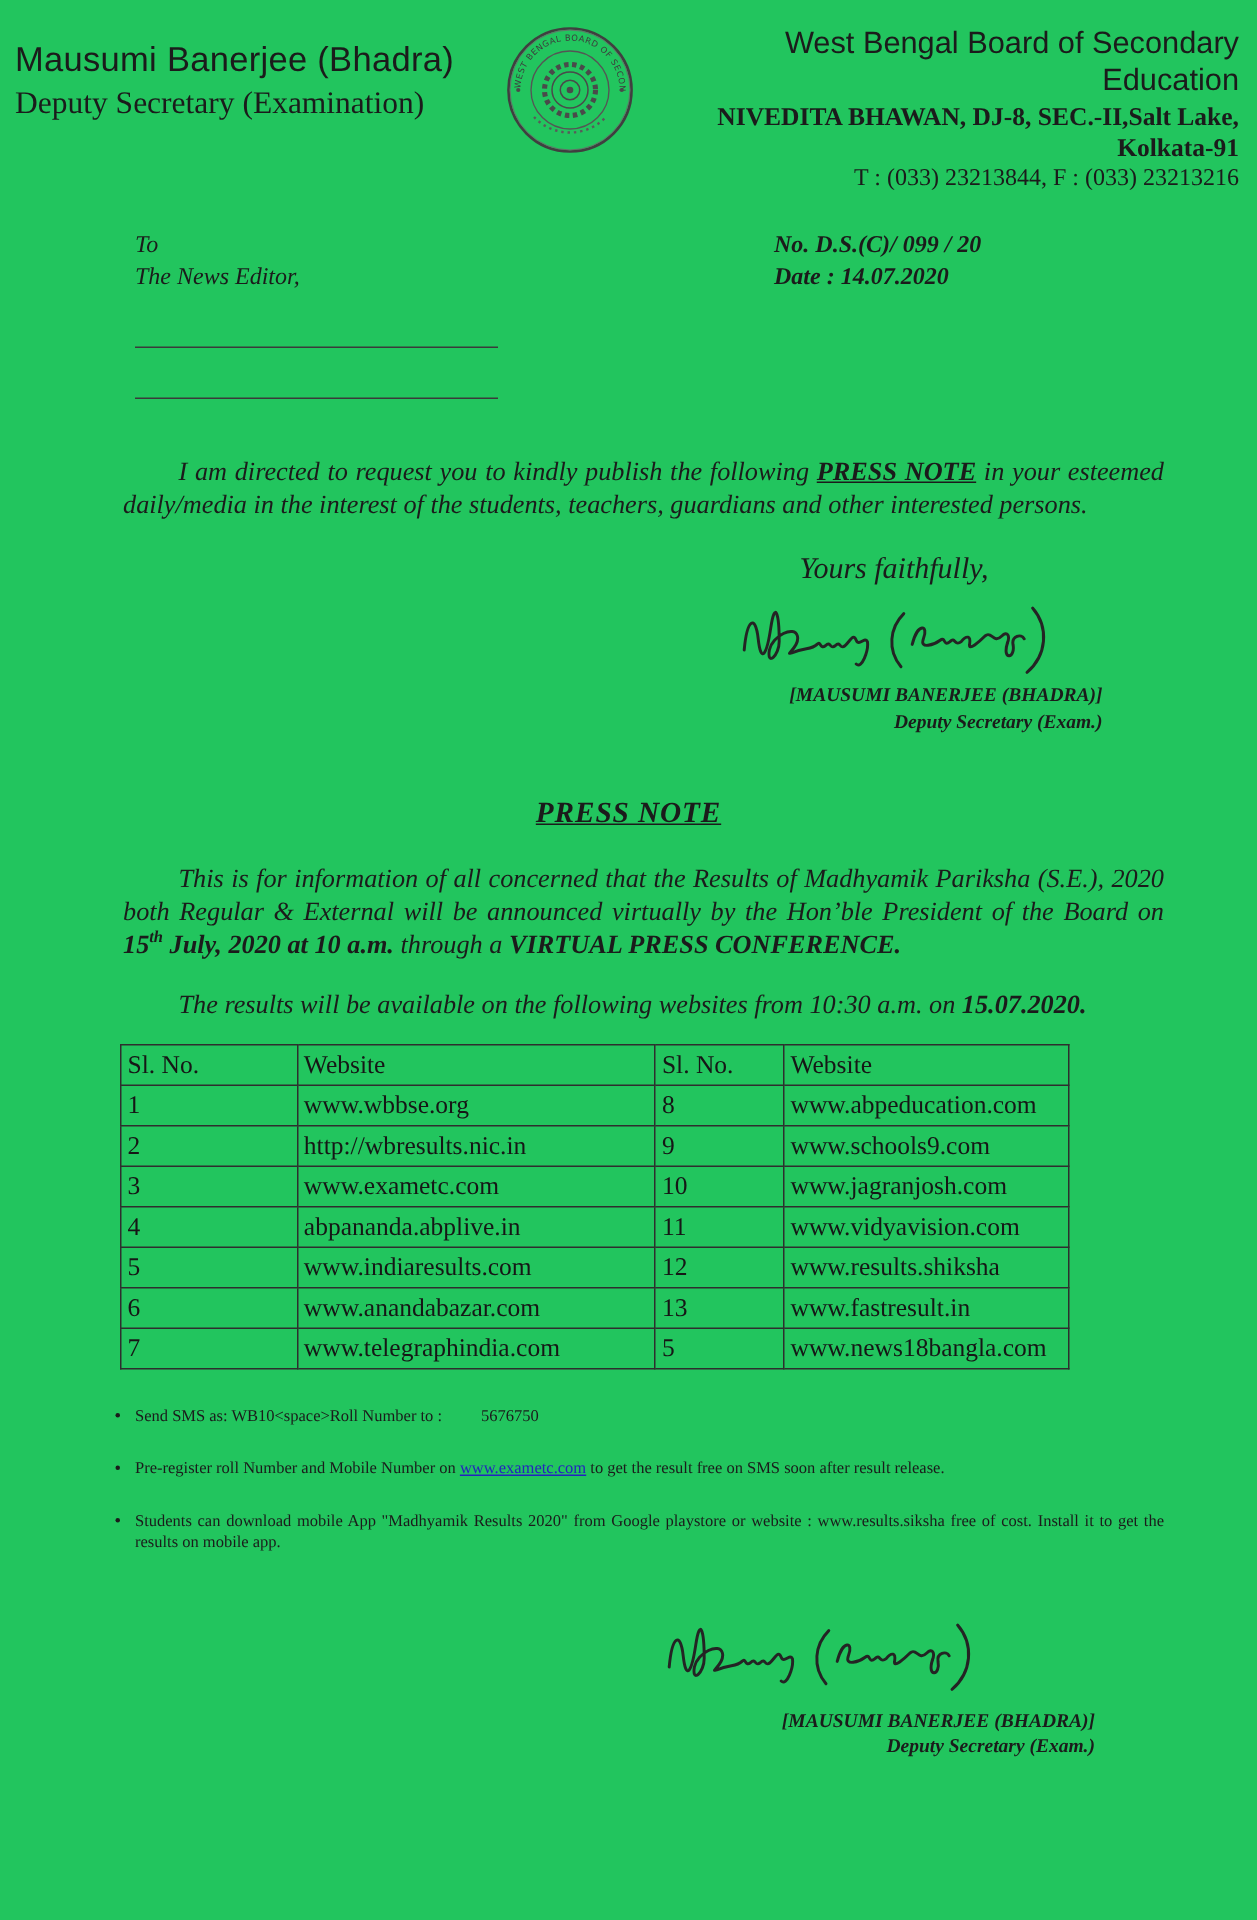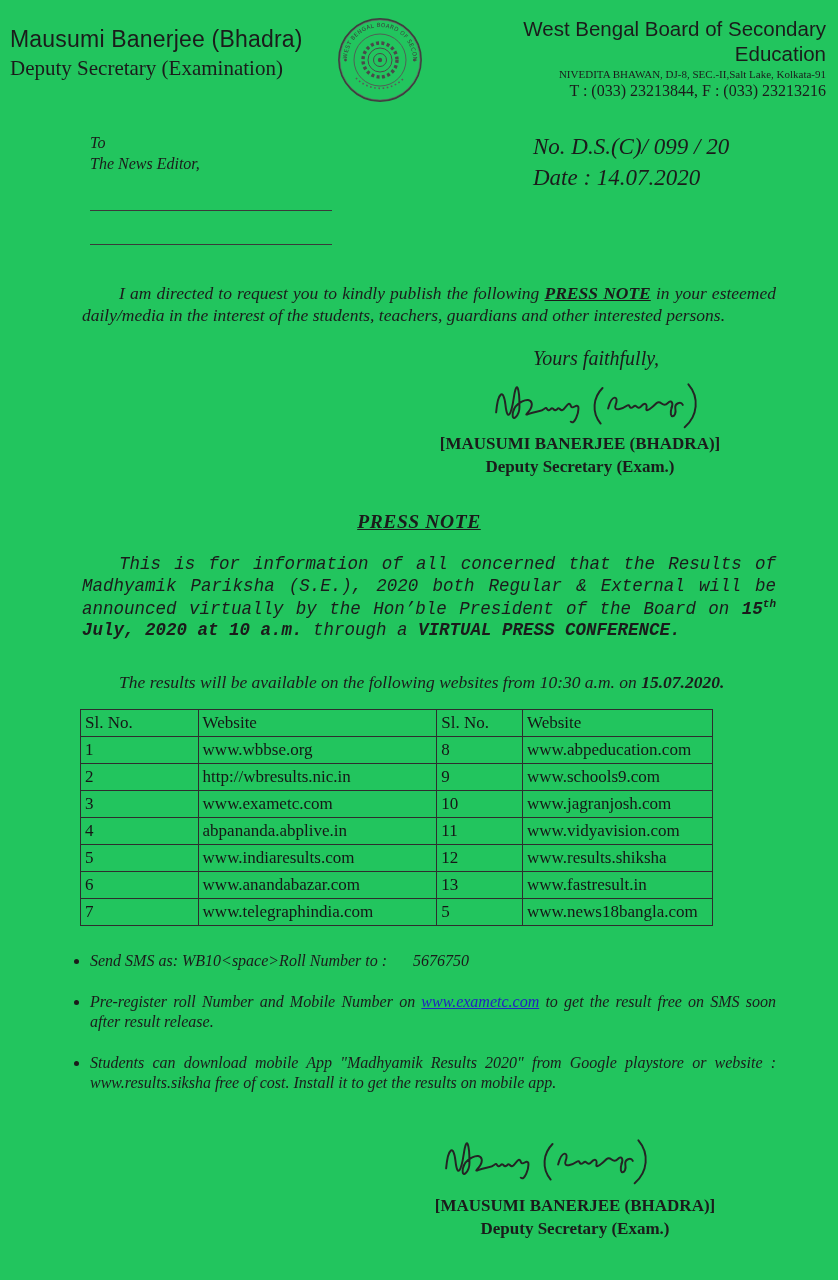--- a/index.html
+++ b/index.html
@@ -14,55 +14,55 @@
   }
 
   
   .header { display:flex; align-items:flex-start; padding:16px 8px 0 10px; }
   .hdr-left { width:322px; padding-top:10px; }
   .official-name { font-family:"Liberation Sans", sans-serif; font-size:23px; letter-spacing:0.2px; }
   .official-title { font-size:21px; margin-top:3px; }
   .seal-wrap { width:96px; text-align:center; }
   .hdr-right { flex:1; text-align:right; padding-right:4px; line-height:1.22; }
   .org-name { font-family:"Liberation Sans", sans-serif; font-size:20.5px; }
-  .org-addr { font-size:11px; font-weight:normal; margin-top:2px; }
+  .org-addr { font-size:17px; font-weight:bold; margin-top:2px; }
   .org-phone { font-size:16px; font-weight:normal; }
 
   
   .recipient-row { position:relative; margin-top:24px; height:46px; }
   .to-block { position:absolute; left:90px; top:0; font-style:italic; font-size:16px; line-height:1.33; }
-  .ref-block { position:absolute; left:533px; top:0; font-style:italic; font-weight:400; font-size:23px; line-height:1.33; }
+  .ref-block { position:absolute; left:516px; top:0; font-style:italic; font-weight:700; font-size:16px; line-height:1.33; }
 
   .blank-line { width:242px; margin-left:90px; border-bottom:1.7px solid #3a3a3a; }
   .blank-line.first  { height:32px; }
   .blank-line.second { height:33px; }
 
   
   .para {
     margin:0 62px 0 82px;
     font-style:italic; font-size:17.5px;
     line-height:1.24; text-align:justify; text-indent:37px;
   }
   .p-intro { margin-top:38px; }
-  .p-body1 { margin-top:21px;font-family:Liberation Mono, monospace; }
-  .p-body2 { margin-top:30px; }
+  .p-body1 { margin-top:21px; }
+  .p-body2 { margin-top:19px; }
   .b { font-weight:bold; }
   .bu { font-weight:bold; text-decoration:underline; }
   sup { font-size:11px; }
 
   .yours { margin:21px 0 0 533px; font-style:italic; font-size:20px; }
 
   .sig { display:block; }
   .sig path { fill:none; stroke:#242424; stroke-width:2.1; stroke-linecap:round; stroke-linejoin:round; }
   .sig1 { margin:5px 0 0 482px; }
   .sig2 { margin:38px 0 0 432px; }
 
   .dated-row { position:relative; margin-top:2px; height:52px; }
   .dated { position:absolute; left:90px; top:6px; font-style:italic; font-size:17.5px; }
-  .signed { width:310px; text-align:center; font-weight:bold; font-size:17px; line-height:1.35; }
+  .signed { width:310px; text-align:right; font-style:italic; font-weight:bold; font-size:13px; line-height:1.35; }
   .signed-1 { position:absolute; left:425px; top:0; }
   .signed-2 { margin:8px 0 0 420px; }
 
   .press-heading {
     margin-top:26px; text-align:center;
     font-size:19.5px; font-weight:bold; font-style:italic;
     text-decoration:underline; letter-spacing:0.6px;
   }
 
   
@@ -79,21 +79,21 @@
     font-weight:normal;
     padding:2px 4px;
     height:22px;
   }
   col.c-sl1 { width:118px; } col.c-web1 { width:239px; }
   col.c-sl2 { width:86px; }  col.c-web2 { width:190px; }
 
   
   ul.notes { margin:25px 62px 0 67px; padding-left:23px; }
   ul.notes li {
-    font-style:italic; font-size:16px; line-height:1.26;
+    font-size:11px; line-height:1.26;
     text-align:justify; margin-bottom:21px;
   }
   .sms-number { margin-left:26px; }
   a.doc-link { color:#2323bf; text-decoration:underline; cursor:pointer; }
 
   
   .seal-svg text { fill:#3c3c3c; font-family:"DejaVu Sans", sans-serif; }
 </style>
 </head>
 <body>

